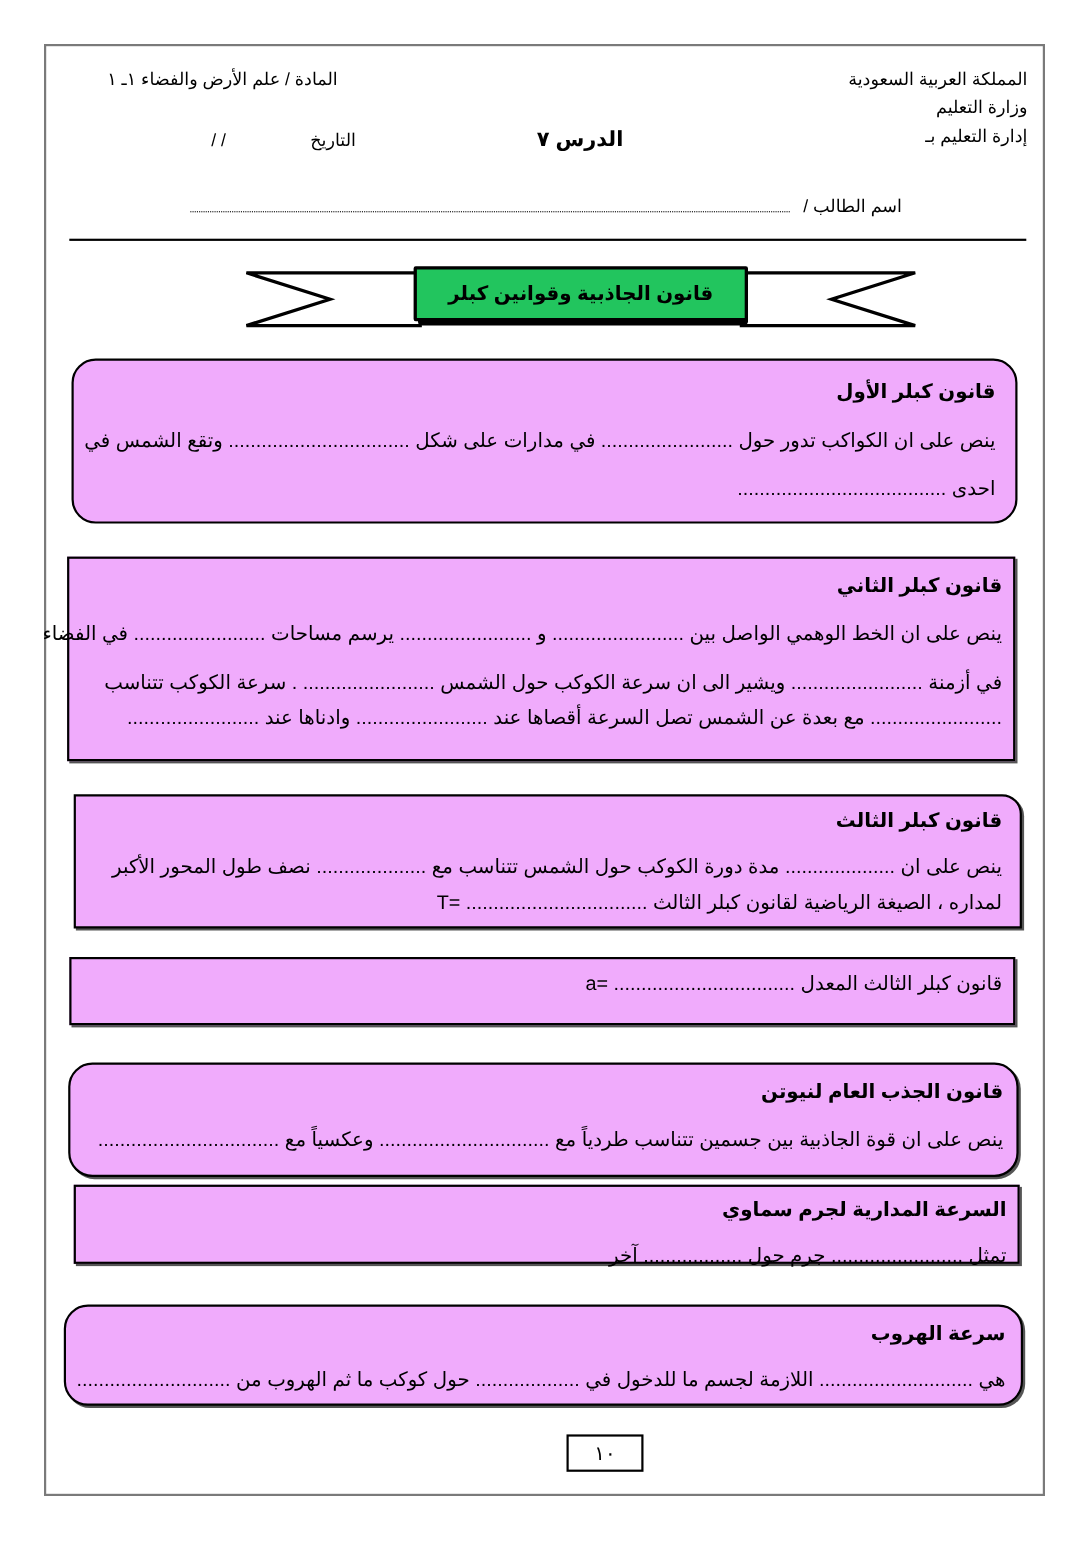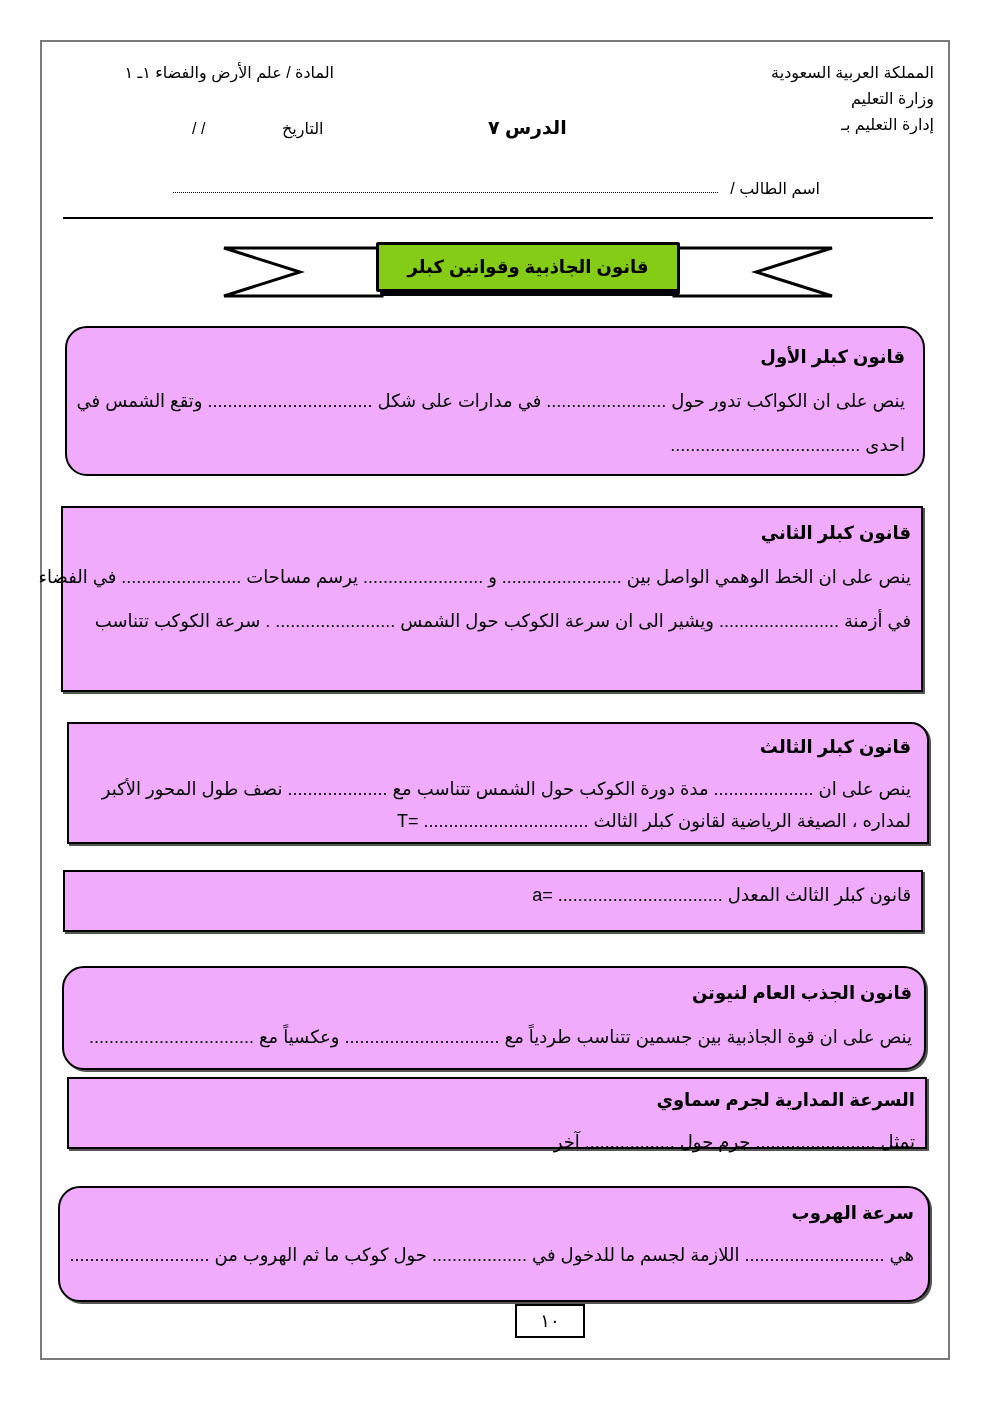--- a/index.html
+++ b/index.html
@@ -9,21 +9,21 @@
                 border: 2px solid #7a7a7a; box-sizing: border-box; }
   .rtl { direction: rtl; unicode-bidi: embed; }
   .abs { position: absolute; white-space: nowrap; }
   .hdr { font-size: 16px; line-height: 26px; }
   .bold { font-weight: bold; }
   .rule { position: absolute; left: 63px; width: 870px; top: 217px; height: 2px; background: #000; }
   .dots-line { position: absolute; left: 173px; top: 192px; width: 545px; border-bottom: 1px dotted #000; }
 
   .banner { position: absolute; left: 222px; top: 240px; width: 612px; height: 60px; }
   .banner-box { position: absolute; left: 376px; top: 242px; width: 304px; height: 50px;
-                border: 3px solid #000; box-sizing: border-box; background: #84cc16;
+                border: 3px solid #000; box-sizing: border-box; background: #22c55e;
                 display: flex; align-items: center; justify-content: center;
                 font-size: 18px; font-weight: bold; border-radius: 2px; }
   .banner-shadow { position: absolute; left: 380px; top: 289px; width: 300px; height: 7px;
                    background: #000; border-radius: 0 0 4px 4px; }
 
   .box { position: absolute; border: 2px solid #000; box-sizing: border-box; background: #f0abfc; }
   .box.rounded { border-radius: 22px; }
   .box.shadow { box-shadow: 2px 2px 0 #555; }
   .title { position: absolute; font-size: 18px; font-weight: bold; white-space: nowrap; direction: rtl; }
   .line { position: absolute; font-size: 18px; white-space: nowrap; direction: rtl; }
@@ -38,21 +38,21 @@
 <div class="page-frame"></div>
 
 <div class="abs hdr rtl" style="right:58px; top:60px; text-align:right;">
   <div>المملكة العربية السعودية</div>
   <div>وزارة التعليم</div>
   <div>إدارة التعليم بـ</div>
 </div>
 
 <div class="abs rtl bold" style="left:488px; top:116px; font-size:19px;">الدرس ٧</div>
 
-<div class="abs hdr rtl" style="left:74px; top:60px; width:260px; text-align:right;">
+<div class="abs hdr rtl" style="left:47px; top:60px; width:260px; text-align:right;">
   <div>المادة / علم الأرض والفضاء  ١ـ ١</div>
 </div>
 <div class="abs hdr rtl" style="left:282px; top:116px;">التاريخ</div>
 <div class="abs hdr" style="left:192px; top:116px;">/          /</div>
 
 <div class="abs hdr rtl" style="right:172px; top:176px;">اسم الطالب /</div>
 <div class="dots-line"></div>
 
 <div class="rule"></div>
 
@@ -66,20 +66,21 @@
 <div class="box rounded" style="left:65px; top:326px; width:860px; height:150px;">
   <div class="title" style="right:18px; top:18px;">قانون كبلر الأول</div>
   <div class="line" style="right:18px; top:62px;">ينص على ان الكواكب تدور حول ........................ في مدارات على شكل ................................. وتقع الشمس في</div>
   <div class="line" style="right:18px; top:106px;">احدى ......................................</div>
 </div>
 
 <div class="box shadow" style="left:61px; top:506px; width:862px; height:186px;">
   <div class="title" style="right:10px; top:14px;">قانون كبلر الثاني</div>
   <div class="line" style="right:10px; top:58px;">ينص على ان الخط الوهمي الواصل بين ........................ و ........................ يرسم مساحات ........................ في الفضاء</div>
   <div class="line" style="right:10px; top:102px;">في أزمنة ........................ ويشير الى ان سرعة الكوكب حول الشمس ........................ . سرعة الكوكب تتناسب</div>
+  <div class="line" style="right:10px; top:134px;">........................ مع بعدة عن الشمس تصل السرعة أقصاها عند ........................ وادناها عند ........................</div>
 </div>
 
 <div class="box shadow" style="left:67px; top:722px; width:862px; height:122px; border-top-right-radius:18px;">
   <div class="title" style="right:16px; top:12px;">قانون كبلر الثالث</div>
   <div class="line" style="right:16px; top:54px;">ينص على ان .................... مدة دورة الكوكب حول الشمس تتناسب مع .................... نصف طول المحور الأكبر</div>
   <div class="line" style="right:16px; top:86px;">لمداره ، الصيغة الرياضية لقانون كبلر الثالث ................................. =T</div>
 </div>
 
 <div class="box shadow" style="left:63px; top:870px; width:860px; height:62px;">
   <div class="line" style="right:10px; top:12px;">قانون كبلر الثالث المعدل ................................. =a</div>
@@ -88,18 +89,18 @@
 <div class="box rounded shadow" style="left:62px; top:966px; width:864px; height:104px;">
   <div class="title" style="right:12px; top:14px;">قانون الجذب العام لنيوتن</div>
   <div class="line" style="right:12px; top:58px;">ينص على ان قوة الجاذبية بين جسمين تتناسب طردياً مع ............................... وعكسياً مع .................................</div>
 </div>
 
 <div class="box shadow" style="left:67px; top:1077px; width:860px; height:72px;">
   <div class="title" style="right:10px; top:10px;">السرعة المدارية لجرم سماوي</div>
   <div class="line" style="right:10px; top:52px;">تمثل ........................ جرم حول .................. آخر</div>
 </div>
 
-<div class="box rounded shadow" style="left:58px; top:1186px; width:872px; height:116px;text-align:right;">
+<div class="box rounded shadow" style="left:58px; top:1186px; width:872px; height:92px;text-align:right;">
   <div class="title" style="right:14px; top:14px;">سرعة الهروب</div>
   <div class="line" style="right:14px; top:56px;">هي ............................ اللازمة لجسم ما للدخول في ................... حول كوكب ما ثم الهروب من ............................</div>
 </div>
 
 <div class="page-num">١٠</div>
 
 </body></html>

